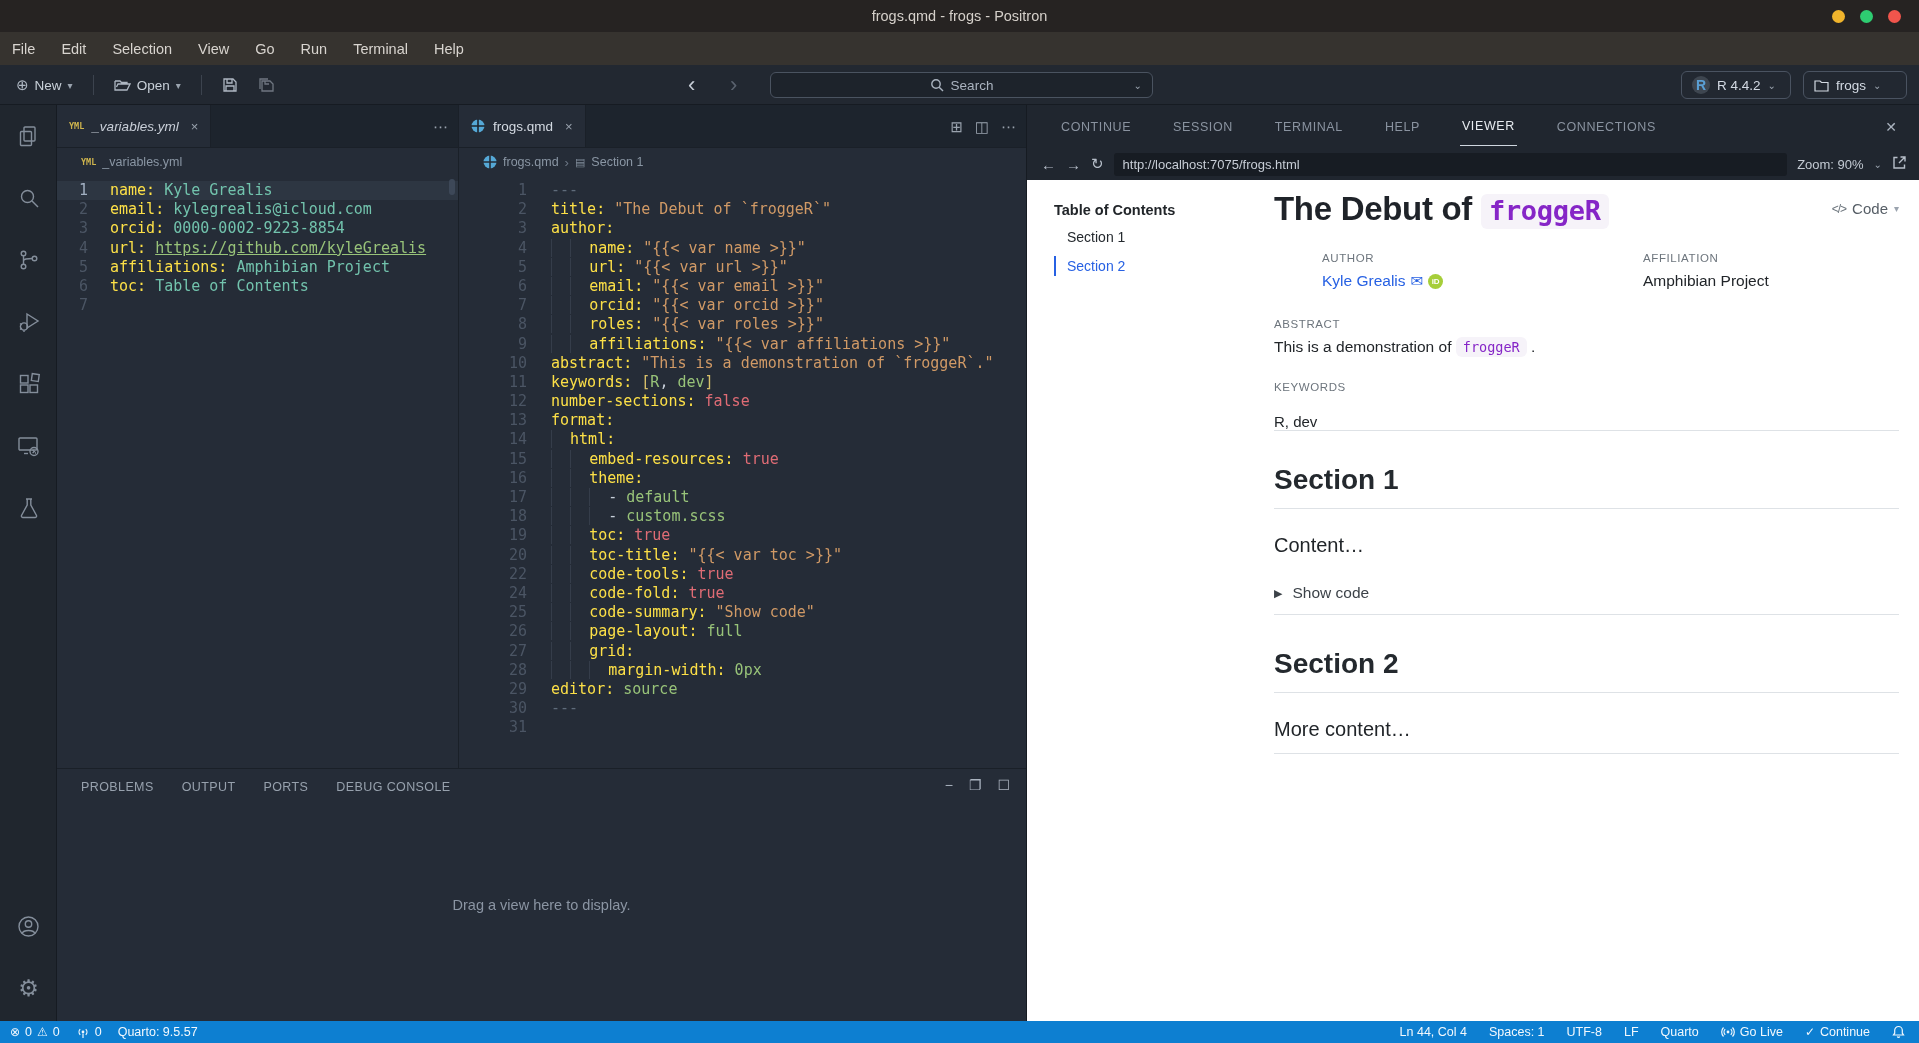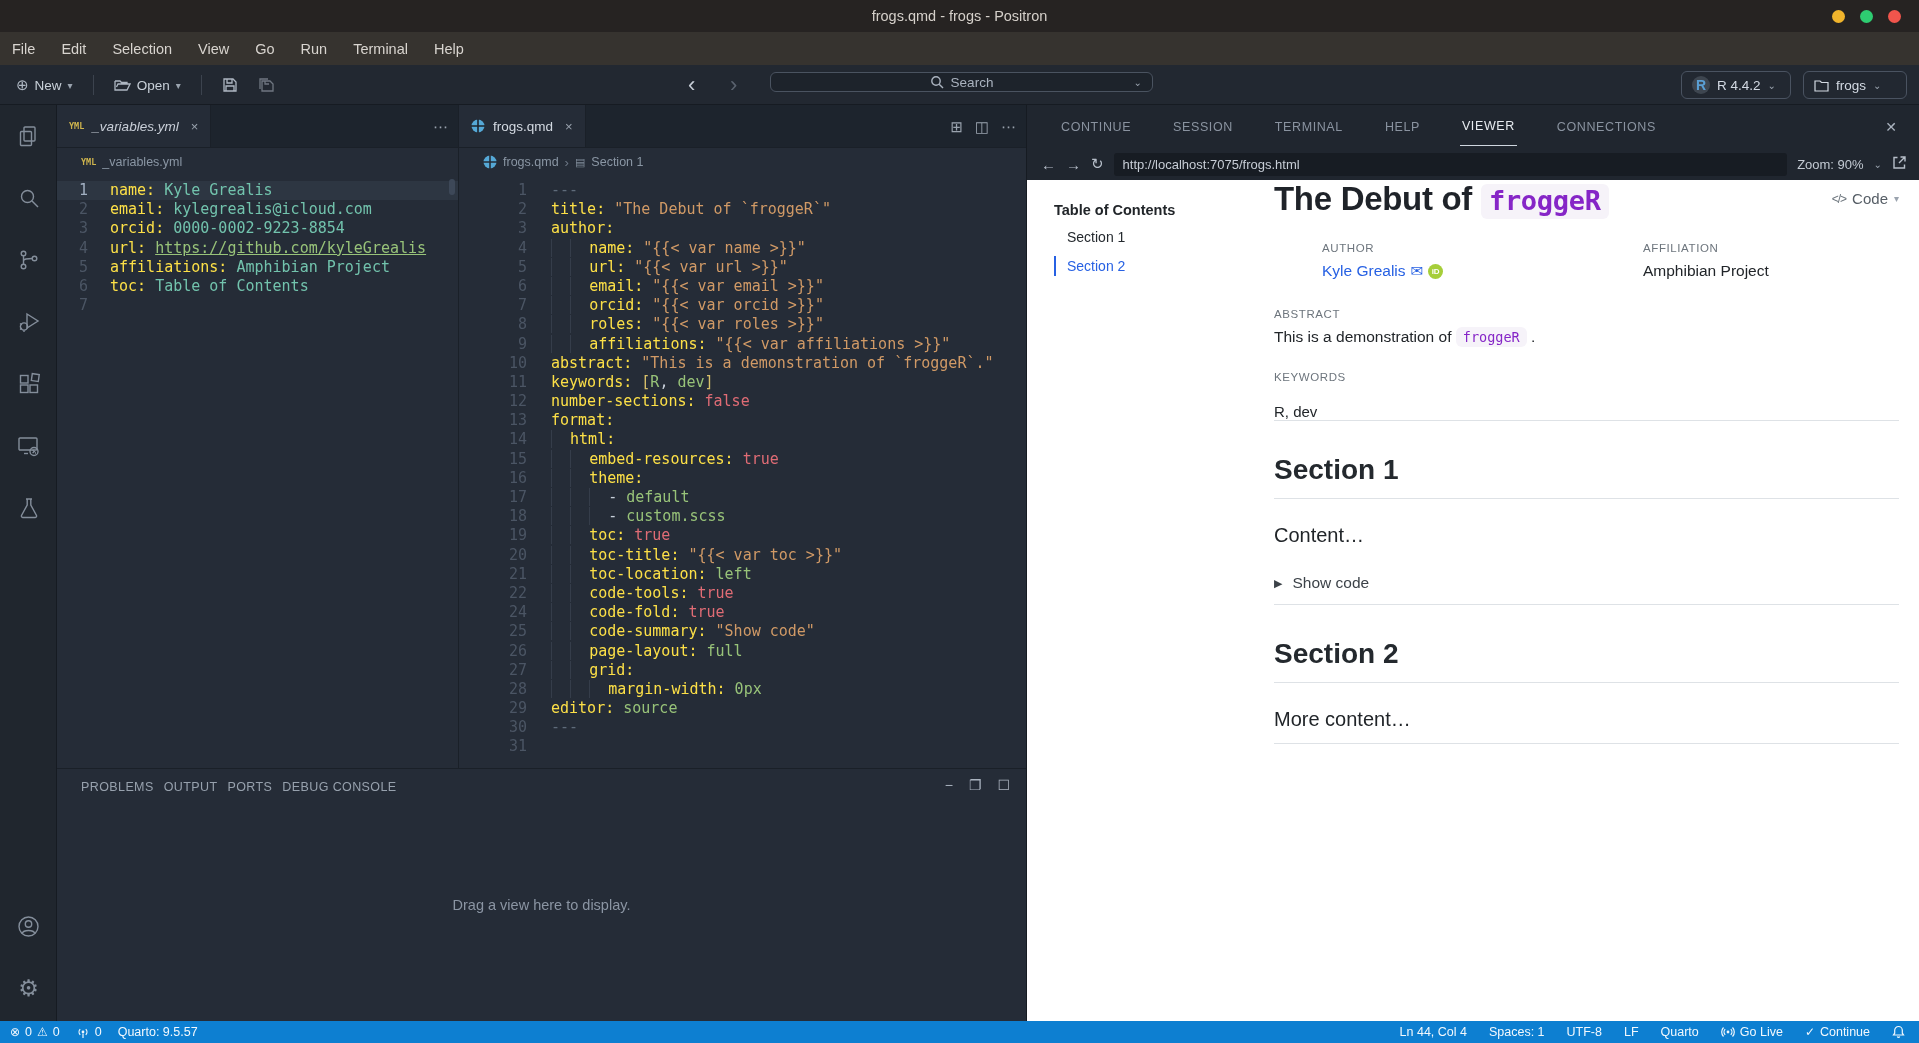--- a/index.html
+++ b/index.html
@@ -21,21 +21,21 @@
   
   #actionbar { left:0; top:65px; width:1919px; height:40px; background:#222831; border-bottom:1px solid #161b22; }
   .tb-group { position:absolute; top:0; height:40px; display:flex; align-items:center; gap:8px; color:#c9d1d9; font-size:13.5px; }
   .tb-btn { display:flex; align-items:center; gap:6px; padding:4px 6px; border-radius:4px; }
   .tb-sep { width:1px; height:20px; background:#3c434e; margin:0 6px; }
   .glyph { font-size:15px; color:#aeb7c2; }
   .caret { font-size:10px; color:#9aa3ae; }
   #nav-back { left:688px; } #nav-fwd { left:730px; }
   .nav-arrow { font-size:22px; color:#c6cdd6; line-height:38px; }
   .nav-arrow.disabled { color:#5a626e; }
-  #searchbox { left:770px; top:7px; width:383px; height:20px; background:#1d232b; border:1px solid #4a5360; border-radius:6px;
+  #searchbox { left:770px; top:7px; width:383px; height:26px; background:#1d232b; border:1px solid #4a5360; border-radius:6px;
     display:flex; align-items:center; justify-content:center; gap:7px; color:#aab3bf; font-size:13.5px; }
   #searchbox .chev { position:absolute; right:10px; }
   .pill { top:6px; height:28px; border:1px solid #4a5361; border-radius:6px; display:flex; align-items:center; gap:7px; padding:0 10px; color:#d3dae3; font-size:13.5px; }
   #r-pill { left:1681px; width:110px; } #ws-pill { left:1803px; width:104px; }
   .r-logo { font-weight:bold; color:#5a9fd4; font-size:14px; background:#77839155; border-radius:50%; width:18px; height:18px; display:flex; align-items:center; justify-content:center; }
 
   
   #activitybar { left:0; top:105px; width:57px; height:916px; background:#20262e; border-right:1px solid #161b22; }
   .act-item { width:57px; height:62px; display:flex; align-items:center; justify-content:center; }
   .act-bottom { position:absolute; bottom:2px; left:0; }
@@ -64,21 +64,21 @@
   .cl .ct { margin-left:var(--cm); color:#c8d0da; }
   .cl.hl { background:rgba(130,150,180,.09); }
   .cl.hl .ln { color:#a2b0c2; }
   .ig { border-left:1px solid rgba(125,140,160,.18); }
   .tk-key{color:#fde047} .tk-str{color:#d19a66} .tk-val{color:#72c3ad} .tk-lnk{color:#98c379;text-decoration:underline}
   .tk-bool{color:#e06c75} .tk-sca{color:#98c379} .tk-pun{color:#d8c06a} .tk-meta{color:#5f6b7a} .tk-pln{color:#c8d0da}
   .sb-thumb { position:absolute; right:3px; top:3px; width:6px; height:16px; background:#3d4document8; background:#3d4858; border-radius:3px; }
 
   
   #bottom-panel { left:57px; top:768px; width:969px; height:253px; background:#252c37; border-top:1px solid #1a2028; }
-  .panel-tabs { height:36px; display:flex; align-items:center; gap:10px; padding-left:24px; }
+  .panel-tabs { height:36px; display:flex; align-items:center; gap:28px; padding-left:24px; }
   .panel-tab { color:#97a1ad; font-size:12.5px; letter-spacing:.4px; }
   .panel-actions { position:absolute; right:16px; top:8px; display:flex; gap:16px; color:#aab3bf; font-size:14px; }
   .panel-empty { position:absolute; left:0; right:0; top:128px; text-align:center; color:#8b95a3; font-size:14.5px; }
 
   
   #right-panel { left:1026px; top:105px; width:893px; height:916px; background:#20262f; border-left:1px solid #161b22; }
   .rp-tabs { height:43px; display:flex; align-items:center; gap:38px; padding-left:32px; position:relative; }
   .rp-tab { color:#8a93a0; font-size:12.5px; letter-spacing:.6px; padding:12px 2px; }
   .rp-tab.active { color:#e8ecf1; border-bottom:1px solid #cfd6df; }
   .rp-close { position:absolute; right:22px; color:#aab3bf; font-size:14px; }
@@ -87,21 +87,21 @@
   .url-input { flex:1; height:23px; background:#171c23; border-radius:3px; color:#c7cdd6; font-size:13px; display:flex; align-items:center; padding-left:9px; }
   .zoom-label { color:#c3cad3; font-size:13px; }
   .ext-ic svg { stroke:#b6bec9; fill:none; stroke-width:1.4; }
 
   
   #viewer { position:absolute; left:0; top:75px; width:892px; height:841px; background:#ffffff; color:#212529; overflow:hidden; }
   .toc { position:absolute; left:27px; top:22px; width:210px; }
   .toc-title { font-size:14.5px; font-weight:bold; color:#212529; }
   .toc-item { margin-top:9px; padding:2px 0 2px 11px; font-size:14px; color:#24292e; border-left:2px solid transparent; }
   .toc-item.active { color:#2761e3; border-left-color:#2761e3; }
-  .v-main { position:absolute; left:247px; top:0; right:20px; }
+  .v-main { position:absolute; left:247px; top:10px; right:20px; }
   .v-titlerow { display:flex; justify-content:space-between; align-items:flex-start; }
   .v-title { font-size:33px; font-weight:bold; color:#1f2329; letter-spacing:-.3px; }
   .code-chip { font-family:"DejaVu Sans Mono",monospace; color:#8626c7; background:#f6f3f9; border-radius:6px; padding:1px 8px 3px; }
   .v-title .code-chip { font-size:27px; }
   .code-btn { display:flex; align-items:center; gap:6px; color:#565e66; font-size:15px; margin-top:10px; }
   .code-btn .cb-ic { font-size:12px; color:#6a737b; letter-spacing:-1px; }
   .meta-grid { display:grid; grid-template-columns:321px 1fr; margin-top:24px;margin-left:48px; }
   .meta-label { font-size:11.5px; color:#6d757d; letter-spacing:.6px; }
   .meta-value { margin-top:8px; font-size:15.5px; color:#212529; display:flex; align-items:center; gap:5px; }
   .author-link { color:#2761e3; }
@@ -345,21 +345,20 @@
         <div class="cl"><span class="ln">11</span><span class="ct"><span class="tk-key">keywords:</span><span class="tk-pln"> </span><span class="tk-pun">[</span><span class="tk-sca">R</span><span class="tk-pln">, </span><span class="tk-sca">dev</span><span class="tk-pun">]</span></span></div>
         <div class="cl"><span class="ln">12</span><span class="ct"><span class="tk-key">number-sections:</span><span class="tk-bool"> false</span></span></div>
         <div class="cl"><span class="ln">13</span><span class="ct"><span class="tk-key">format:</span></span></div>
         <div class="cl"><span class="ln">14</span><span class="ct"><span class="ig">  </span><span class="tk-key">html:</span></span></div>
         <div class="cl"><span class="ln">15</span><span class="ct"><span class="ig">  </span><span class="ig">  </span><span class="tk-key">embed-resources:</span><span class="tk-bool"> true</span></span></div>
         <div class="cl"><span class="ln">16</span><span class="ct"><span class="ig">  </span><span class="ig">  </span><span class="tk-key">theme:</span></span></div>
         <div class="cl"><span class="ln">17</span><span class="ct"><span class="ig">  </span><span class="ig">  </span><span class="ig">  </span><span class="tk-pln">- </span><span class="tk-sca">default</span></span></div>
         <div class="cl"><span class="ln">18</span><span class="ct"><span class="ig">  </span><span class="ig">  </span><span class="ig">  </span><span class="tk-pln">- </span><span class="tk-sca">custom.scss</span></span></div>
         <div class="cl"><span class="ln">19</span><span class="ct"><span class="ig">  </span><span class="ig">  </span><span class="tk-key">toc:</span><span class="tk-bool"> true</span></span></div>
         <div class="cl"><span class="ln">20</span><span class="ct"><span class="ig">  </span><span class="ig">  </span><span class="tk-key">toc-title:</span><span class="tk-str"> "{{&lt; var toc &gt;}}"</span></span></div>
-        <div class="cl"><span class="ln">21</span><span class="ct"><span class="ig">  </span><span class="ig">  </span><span class="tk-key">toc-location:</span><span class="tk-sca"> left</span></span></div>
         <div class="cl"><span class="ln">22</span><span class="ct"><span class="ig">  </span><span class="ig">  </span><span class="tk-key">code-tools:</span><span class="tk-bool"> true</span></span></div>
         <div class="cl"><span class="ln">24</span><span class="ct"><span class="ig">  </span><span class="ig">  </span><span class="tk-key">code-fold:</span><span class="tk-bool"> true</span></span></div>
         <div class="cl"><span class="ln">25</span><span class="ct"><span class="ig">  </span><span class="ig">  </span><span class="tk-key">code-summary:</span><span class="tk-str"> "Show code"</span></span></div>
         <div class="cl"><span class="ln">26</span><span class="ct"><span class="ig">  </span><span class="ig">  </span><span class="tk-key">page-layout:</span><span class="tk-sca"> full</span></span></div>
         <div class="cl"><span class="ln">27</span><span class="ct"><span class="ig">  </span><span class="ig">  </span><span class="tk-key">grid:</span></span></div>
         <div class="cl"><span class="ln">28</span><span class="ct"><span class="ig">  </span><span class="ig">  </span><span class="ig">  </span><span class="tk-key">margin-width:</span><span class="tk-sca"> 0px</span></span></div>
         <div class="cl"><span class="ln">29</span><span class="ct"><span class="tk-key">editor:</span><span class="tk-sca"> source</span></span></div>
         <div class="cl"><span class="ln">30</span><span class="ct"><span class="tk-meta">---</span></span></div>
         <div class="cl"><span class="ln">31</span><span class="ct"></span></div>
       </div>

